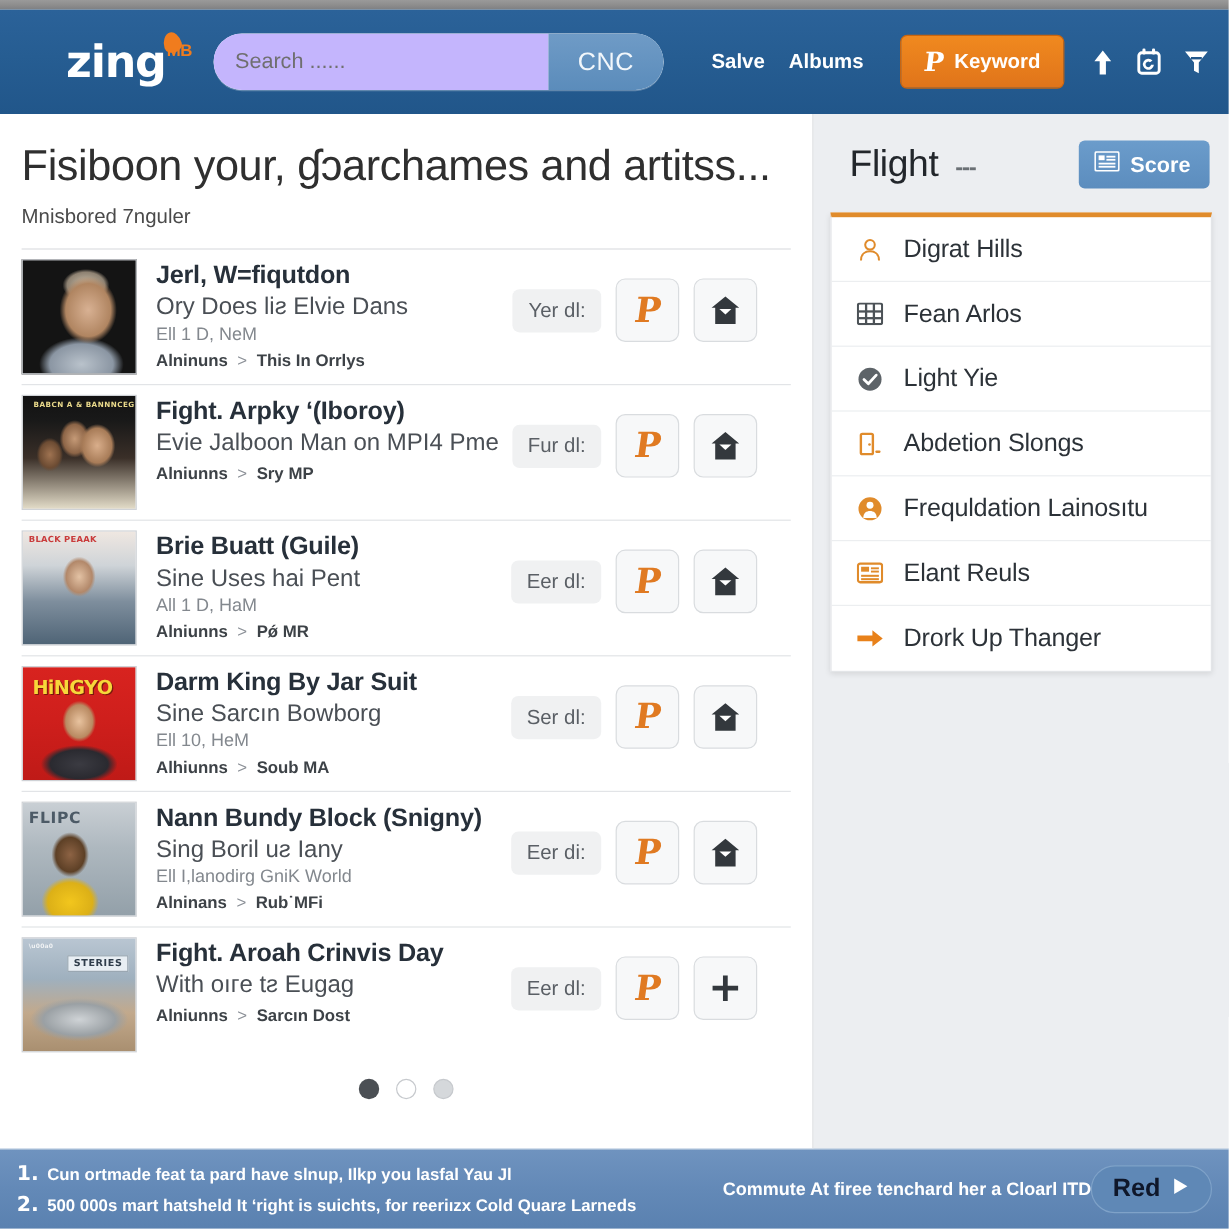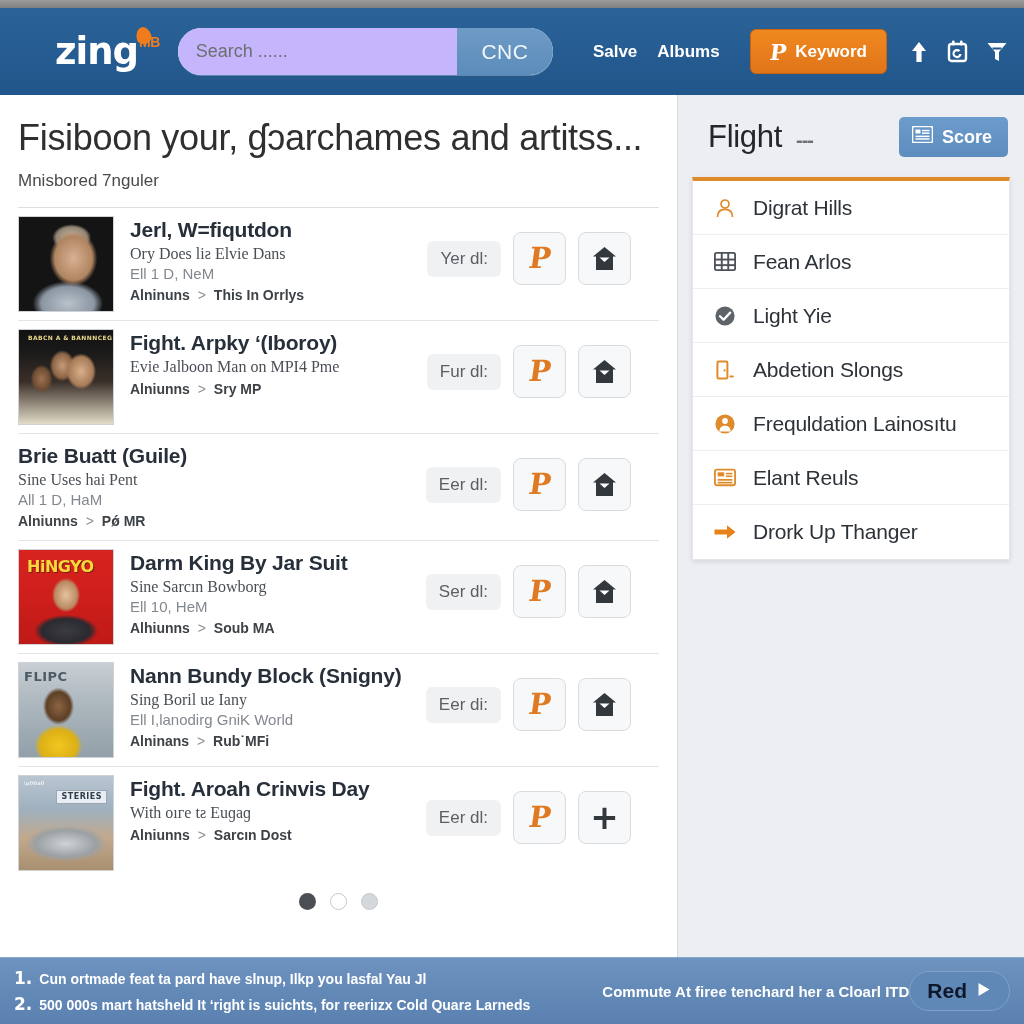--- a/index.html
+++ b/index.html
@@ -268,25 +268,24 @@
     font-size: 21px;
     font-weight: bold;
     color: #27303a;
     letter-spacing: -0.2px;
     white-space: nowrap;
     overflow: hidden;
     text-overflow: ellipsis;
     cursor: pointer;
   }
   .row-sub {
-    font-size: 16px;
+    font-size: 20px;
     color: #4a4f55;
     margin-top: 3px;
     white-space: nowrap;
-    font-family: Liberation Serif, serif;
   }
   .row-meta {
     font-size: 15px;
     color: #83888e;
     margin-top: 2px;
     white-space: nowrap;
   }
   .row-crumb {
     font-size: 14px;
     color: #55595f;
@@ -588,20 +587,23 @@
             <div class="sq-btn">
               <svg width="27" height="27" viewBox="0 0 27 27" aria-hidden="true">
                 <path d="M13.5 2 L25 11.5 L22 11.5 L22 25 L5 25 L5 11.5 L2 11.5 Z" fill="#33383d"></path>
                 <path d="M8.5 12.5 L13.5 17 L18.5 12.5 Z" fill="#ffffff"></path>
               </svg>
             </div>
           </div>
         </div>
 
         <div class="result-row">
+          <div class="thumb th-3">
+            <span class="thumb-cap cap-3">BLACK PEAAK</span>
+          </div>
           <div class="row-text">
             <div class="row-title">Brie Buatt (Guile)</div>
             <div class="row-sub">Sine Uses hai Pent</div>
             <div class="row-meta">All 1 D, HaM</div>
             <div class="row-crumb">
               <span class="crumb-strong">Alniunns</span>
               <span class="crumb-sep">&gt;</span>
               <span class="crumb-strong">Pǿ MR</span>
             </div>
           </div>

